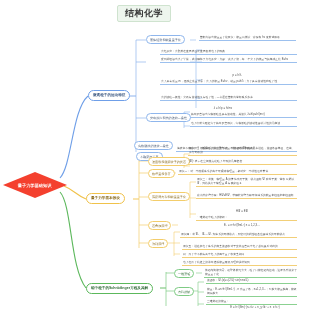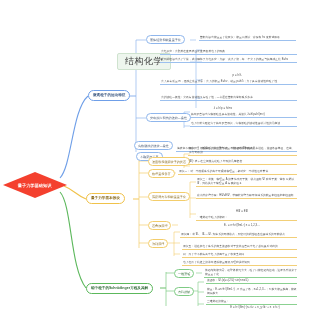--- a/index.html
+++ b/index.html
@@ -15,26 +15,25 @@
 
   
   .title-box{
     position:absolute;
     left:117px;top:5px;
     padding:2px 7px;
     border:1px solid #cfe3cf;
     background:#eef6ee;
     border-radius:2px;
     font-size:9px;
-    font-weight:normal;
+    font-weight:bold;
     color:#3a3a3a;
     letter-spacing:0.5px;
     white-space:nowrap;
     line-height:11px;
-    margin-top:48px;
   }
 
   
   .center-node{
     position:absolute;
     left:3px;top:172px;
     width:64px;height:26px;
     display:flex;align-items:center;justify-content:center;
   }
   .center-node .diamond{

